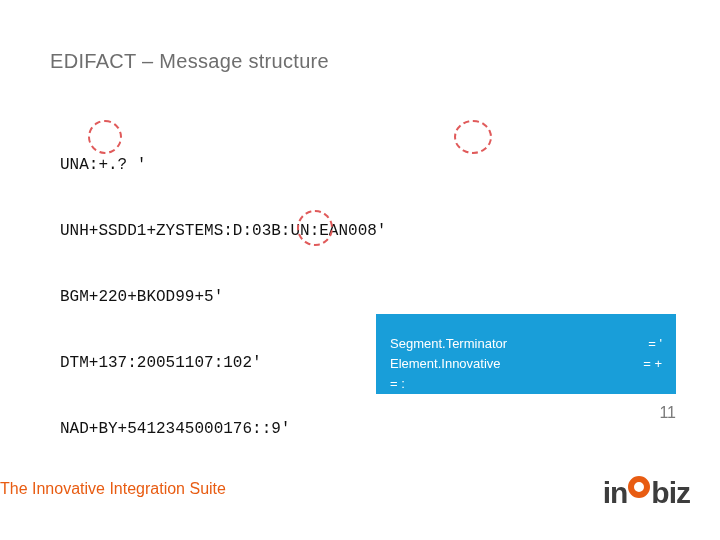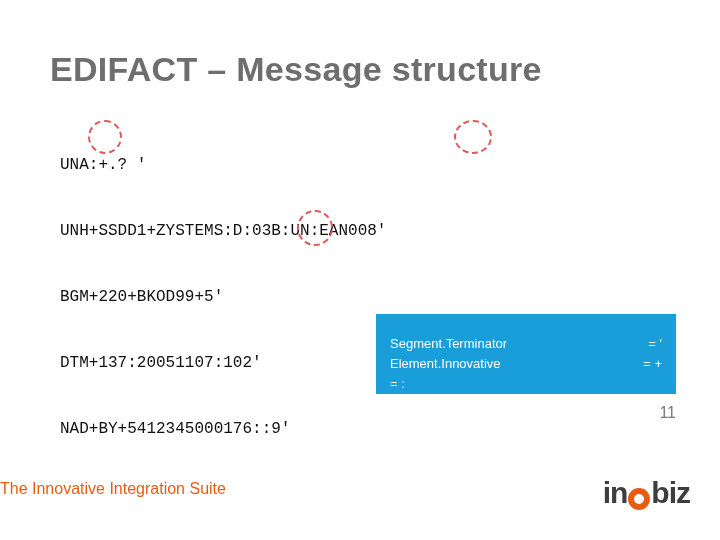--- a/index.html
+++ b/index.html
@@ -1,25 +1,25 @@
 <!DOCTYPE html>
 <html><head>
 <meta charset="utf-8">
 <style>
   html,body{margin:0;padding:0;width:720px;height:540px;background:#fff;font-family:Arial,Helvetica,sans-serif;overflow:hidden}
   .slide{position:relative;width:720px;height:540px}
-  .title{position:absolute;left:50px;top:50px;font-size:34px;color:#6e6e6e;font-weight:700;letter-spacing:.3px}
+  .title{position:absolute;left:50px;top:50px;font-size:20px;color:#6e6e6e;font-weight:400;letter-spacing:.3px}
   .code{position:absolute;left:60px;top:110px;font-family:"Courier New",Courier,monospace;font-size:16px;color:#111;line-height:22px;white-space:pre}
   .circ{position:absolute;border:2px dashed #e05a5a;border-radius:50%;pointer-events:none}
   .legend{position:absolute;right:44px;top:314px;width:300px;height:80px;background:#199ed9;color:#fff;font-size:13px;padding:20px 14px;box-sizing:border-box}
   .legend .row{display:flex;justify-content:space-between;line-height:20px}
   .pagenum{position:absolute;right:44px;top:404px;color:#7a7a7a;font-size:16px}
   .tagline{position:absolute;left:0;width:720px;top:480px;color:#e85c12;font-size:16px}
   .logo{position:absolute;right:30px;bottom:30px}
-  .logo-text{font-family:Arial,Helvetica,sans-serif;font-size:30px;font-weight:700;color:#3d3d3d;letter-spacing:-1px;display:inline-flex;align-items:flex-end}
+  .logo-text{font-family:Arial,Helvetica,sans-serif;font-size:30px;font-weight:700;color:#3d3d3d;letter-spacing:-1px;display:inline-flex;align-items:flex-start}
   .logo-o{display:inline-block;width:22px;height:22px;margin:0 1px;position:relative}
   .logo-o::before{content:"";position:absolute;inset:0;border:6px solid #e85c12;border-radius:50%;box-sizing:border-box}
 </style>
 </head>
 <body>
 
 <div class="slide">
 
   <div class="title">EDIFACT – Message structure</div>
 

